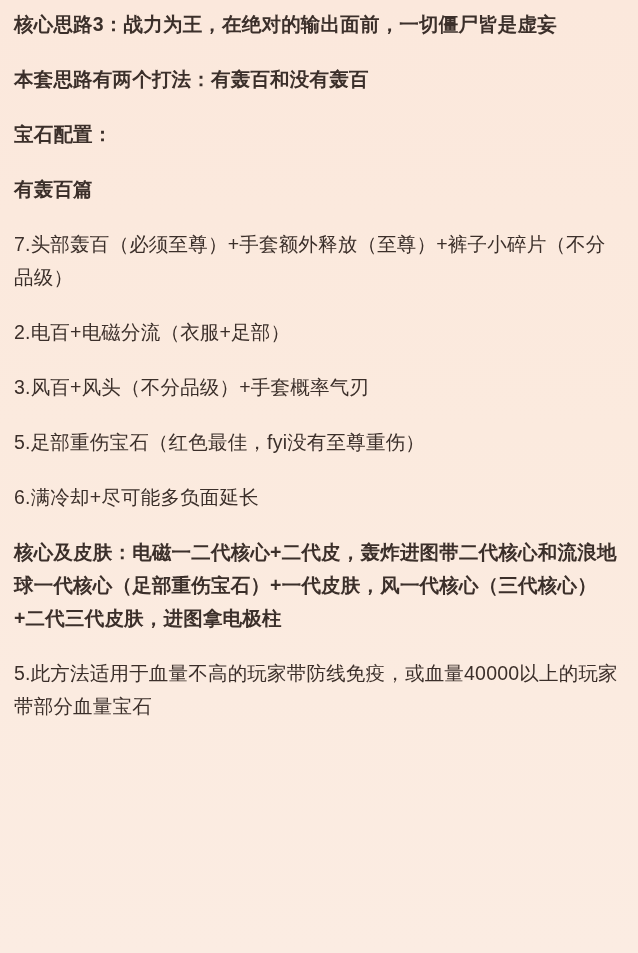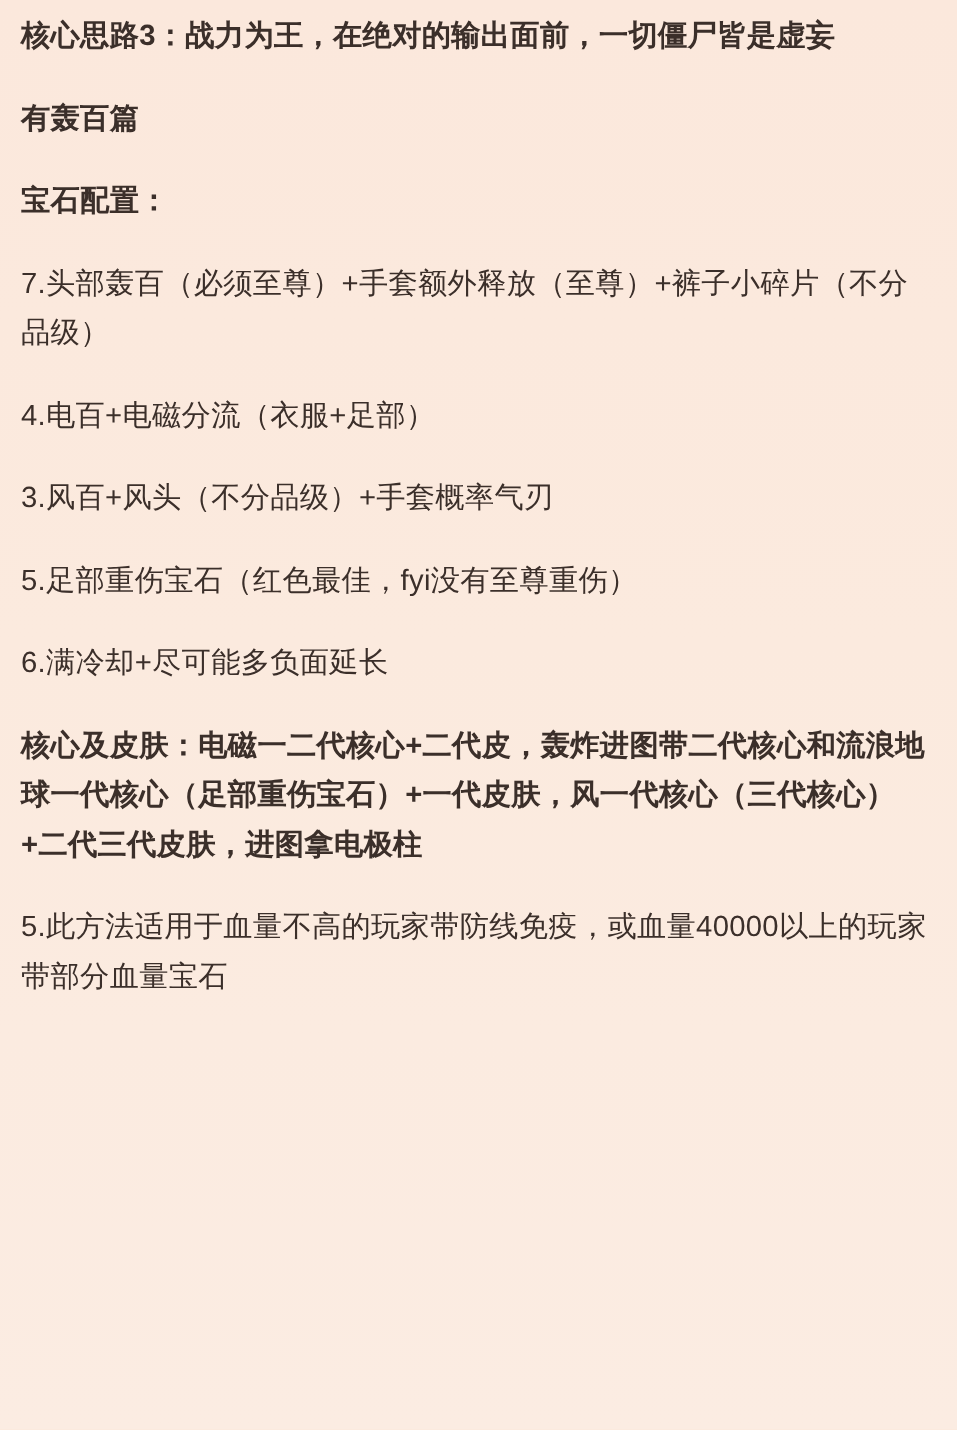--- a/index.html
+++ b/index.html
@@ -34,28 +34,29 @@
   }
   .gap-lg { margin-bottom: 22px; }
 </style>
 </head>
 <body>
 
 <div class="page">
 
   <p class="block bold gap-lg">核心思路3：战力为王，在绝对的输出面前，一切僵尸皆是虚妄</p>
 
+  <p class="block bold gap-lg">本套思路有两个打法：有轰百和没有轰百</p>
+
+  <p class="block bold gap-lg">宝石配置：</p>
 
   <p class="block bold gap-lg">有轰百篇</p>
 
-  <p class="block bold gap-lg">宝石配置：</p>
-
   <p class="block gap-lg">7.头部轰百（必须至尊）+手套额外释放（至尊）+裤子小碎片（不分品级）</p>
 
-  <p class="block gap-lg">4.电百+电磁分流（衣服+足部）</p>
+  <p class="block gap-lg">2.电百+电磁分流（衣服+足部）</p>
 
   <p class="block gap-lg">3.风百+风头（不分品级）+手套概率气刃</p>
 
 
   <p class="block gap-lg">5.足部重伤宝石（红色最佳，fyi没有至尊重伤）</p>
 
   <p class="block gap-lg">6.满冷却+尽可能多负面延长</p>
 
   <p class="block bold gap-lg">核心及皮肤：电磁一二代核心+二代皮，轰炸进图带二代核心和流浪地球一代核心（足部重伤宝石）+一代皮肤，风一代核心（三代核心）+二代三代皮肤，进图拿电极柱</p>
 

